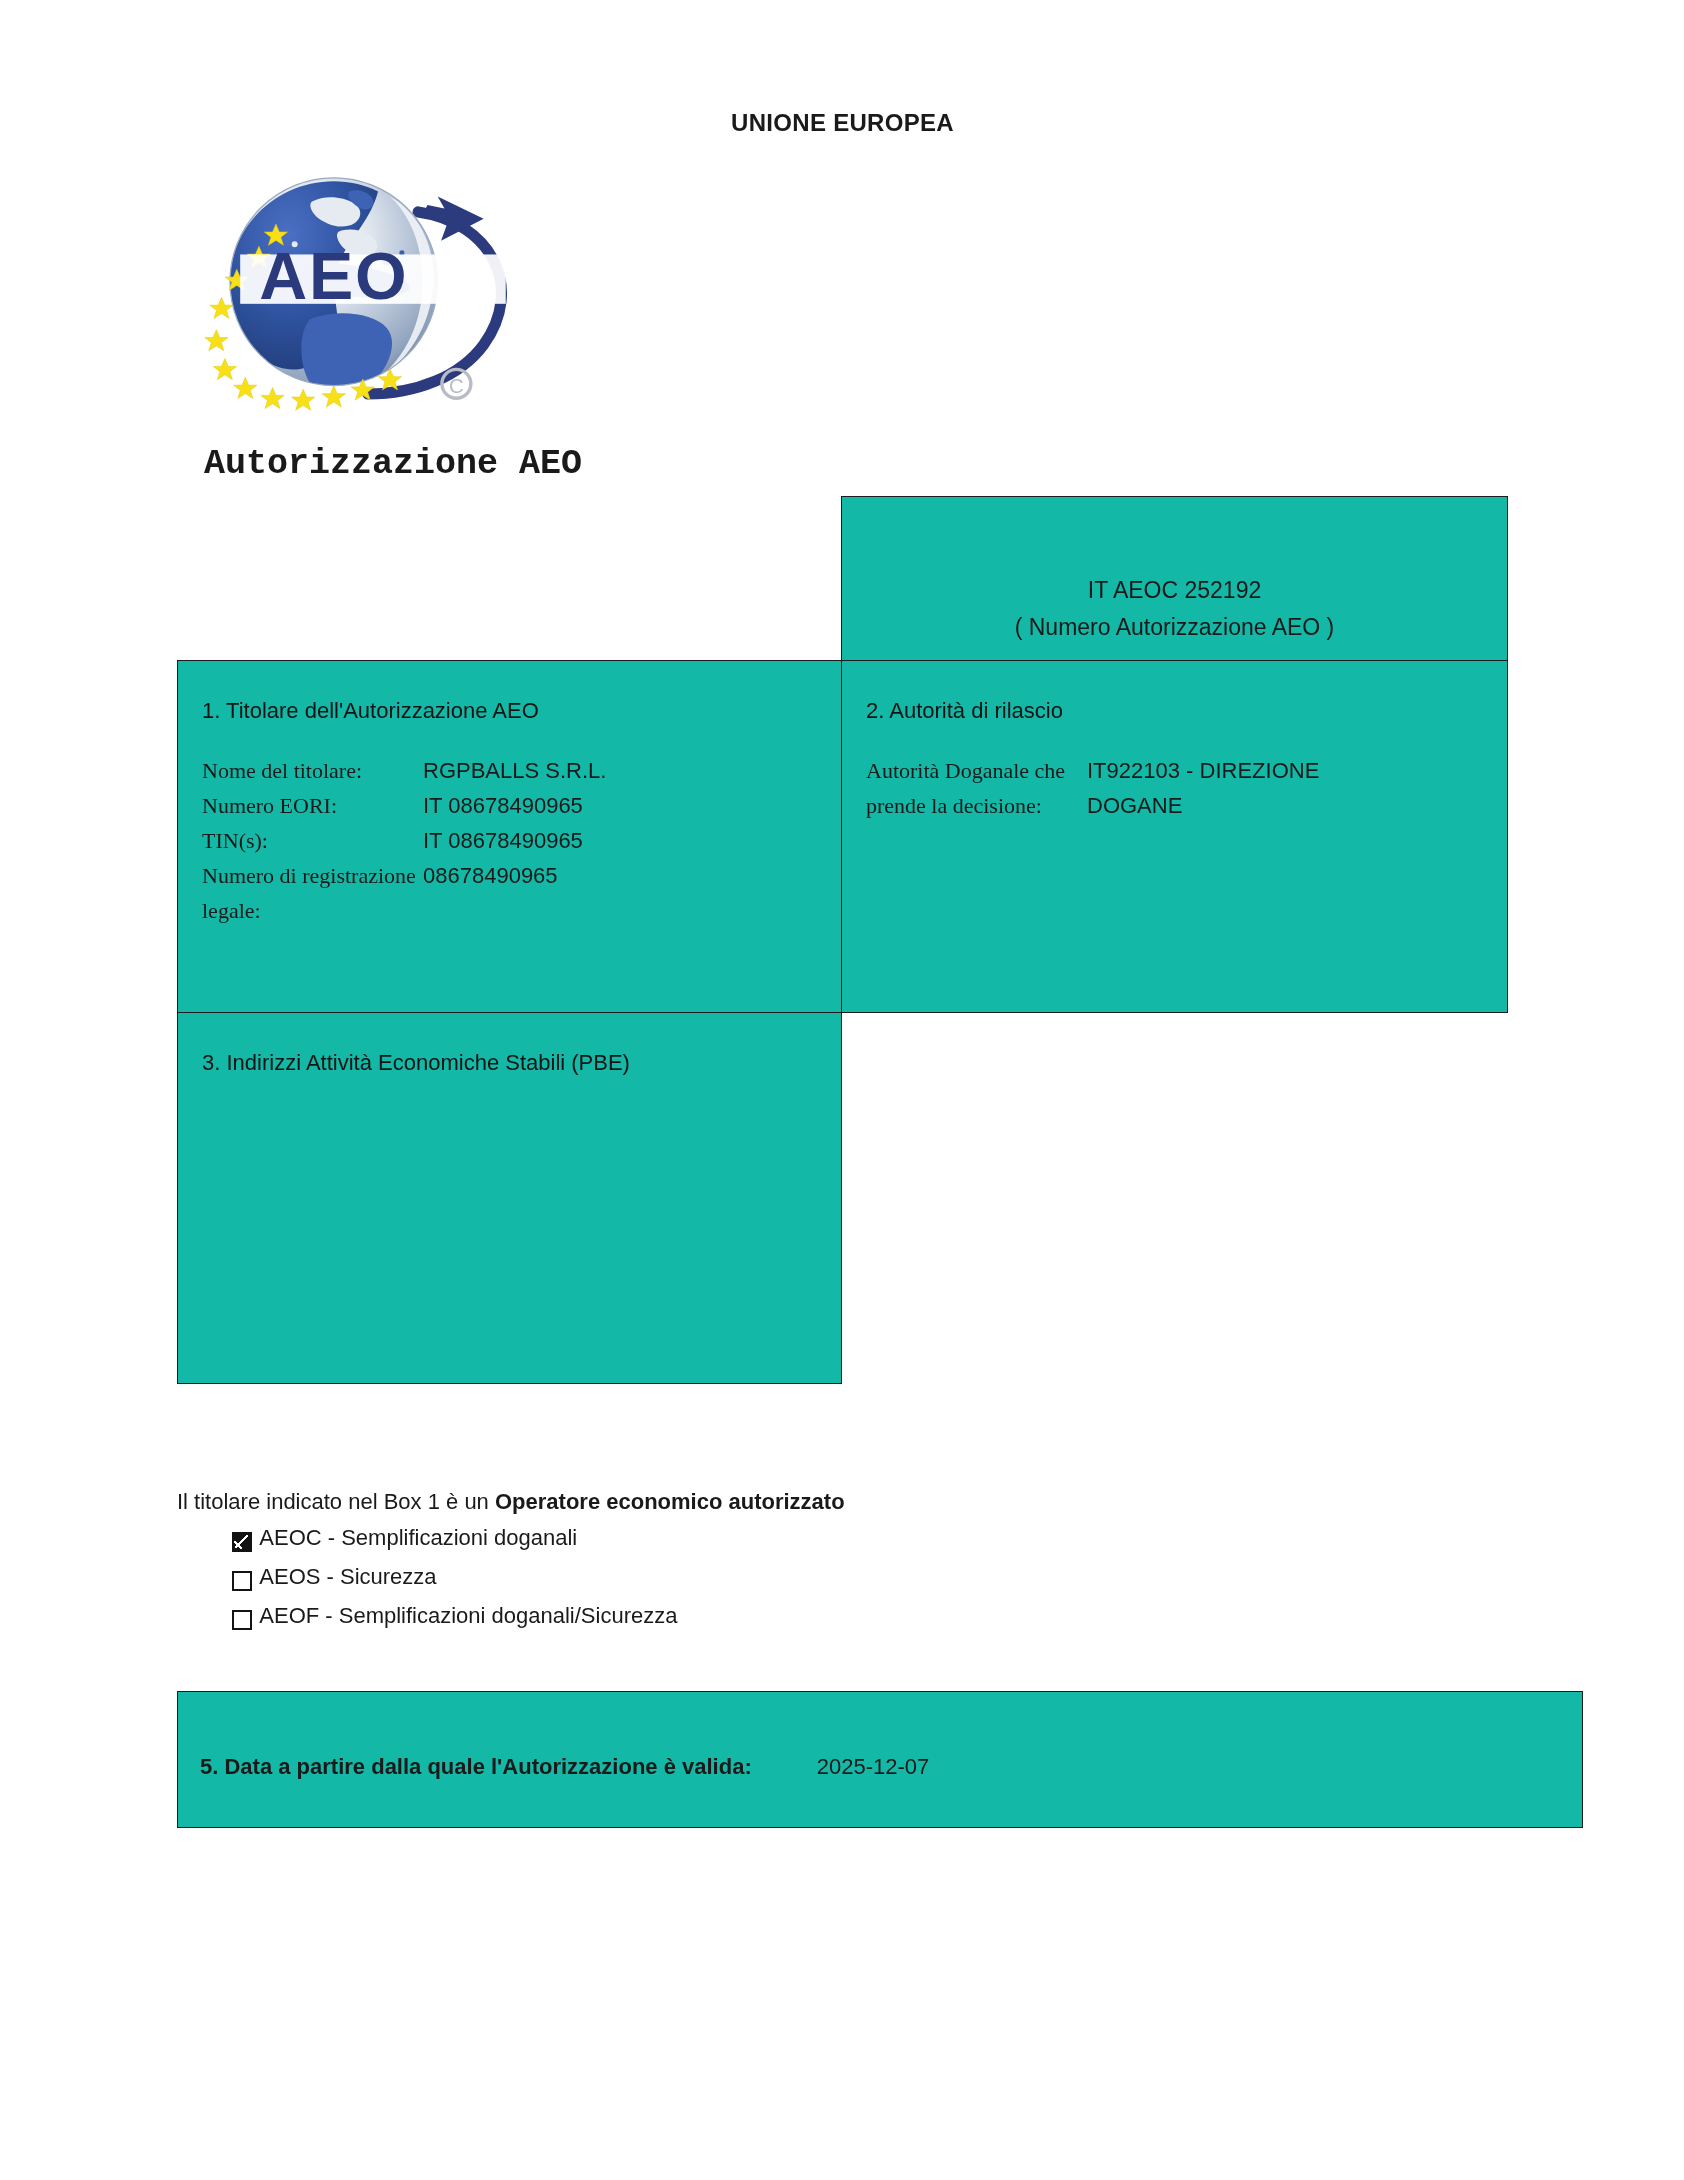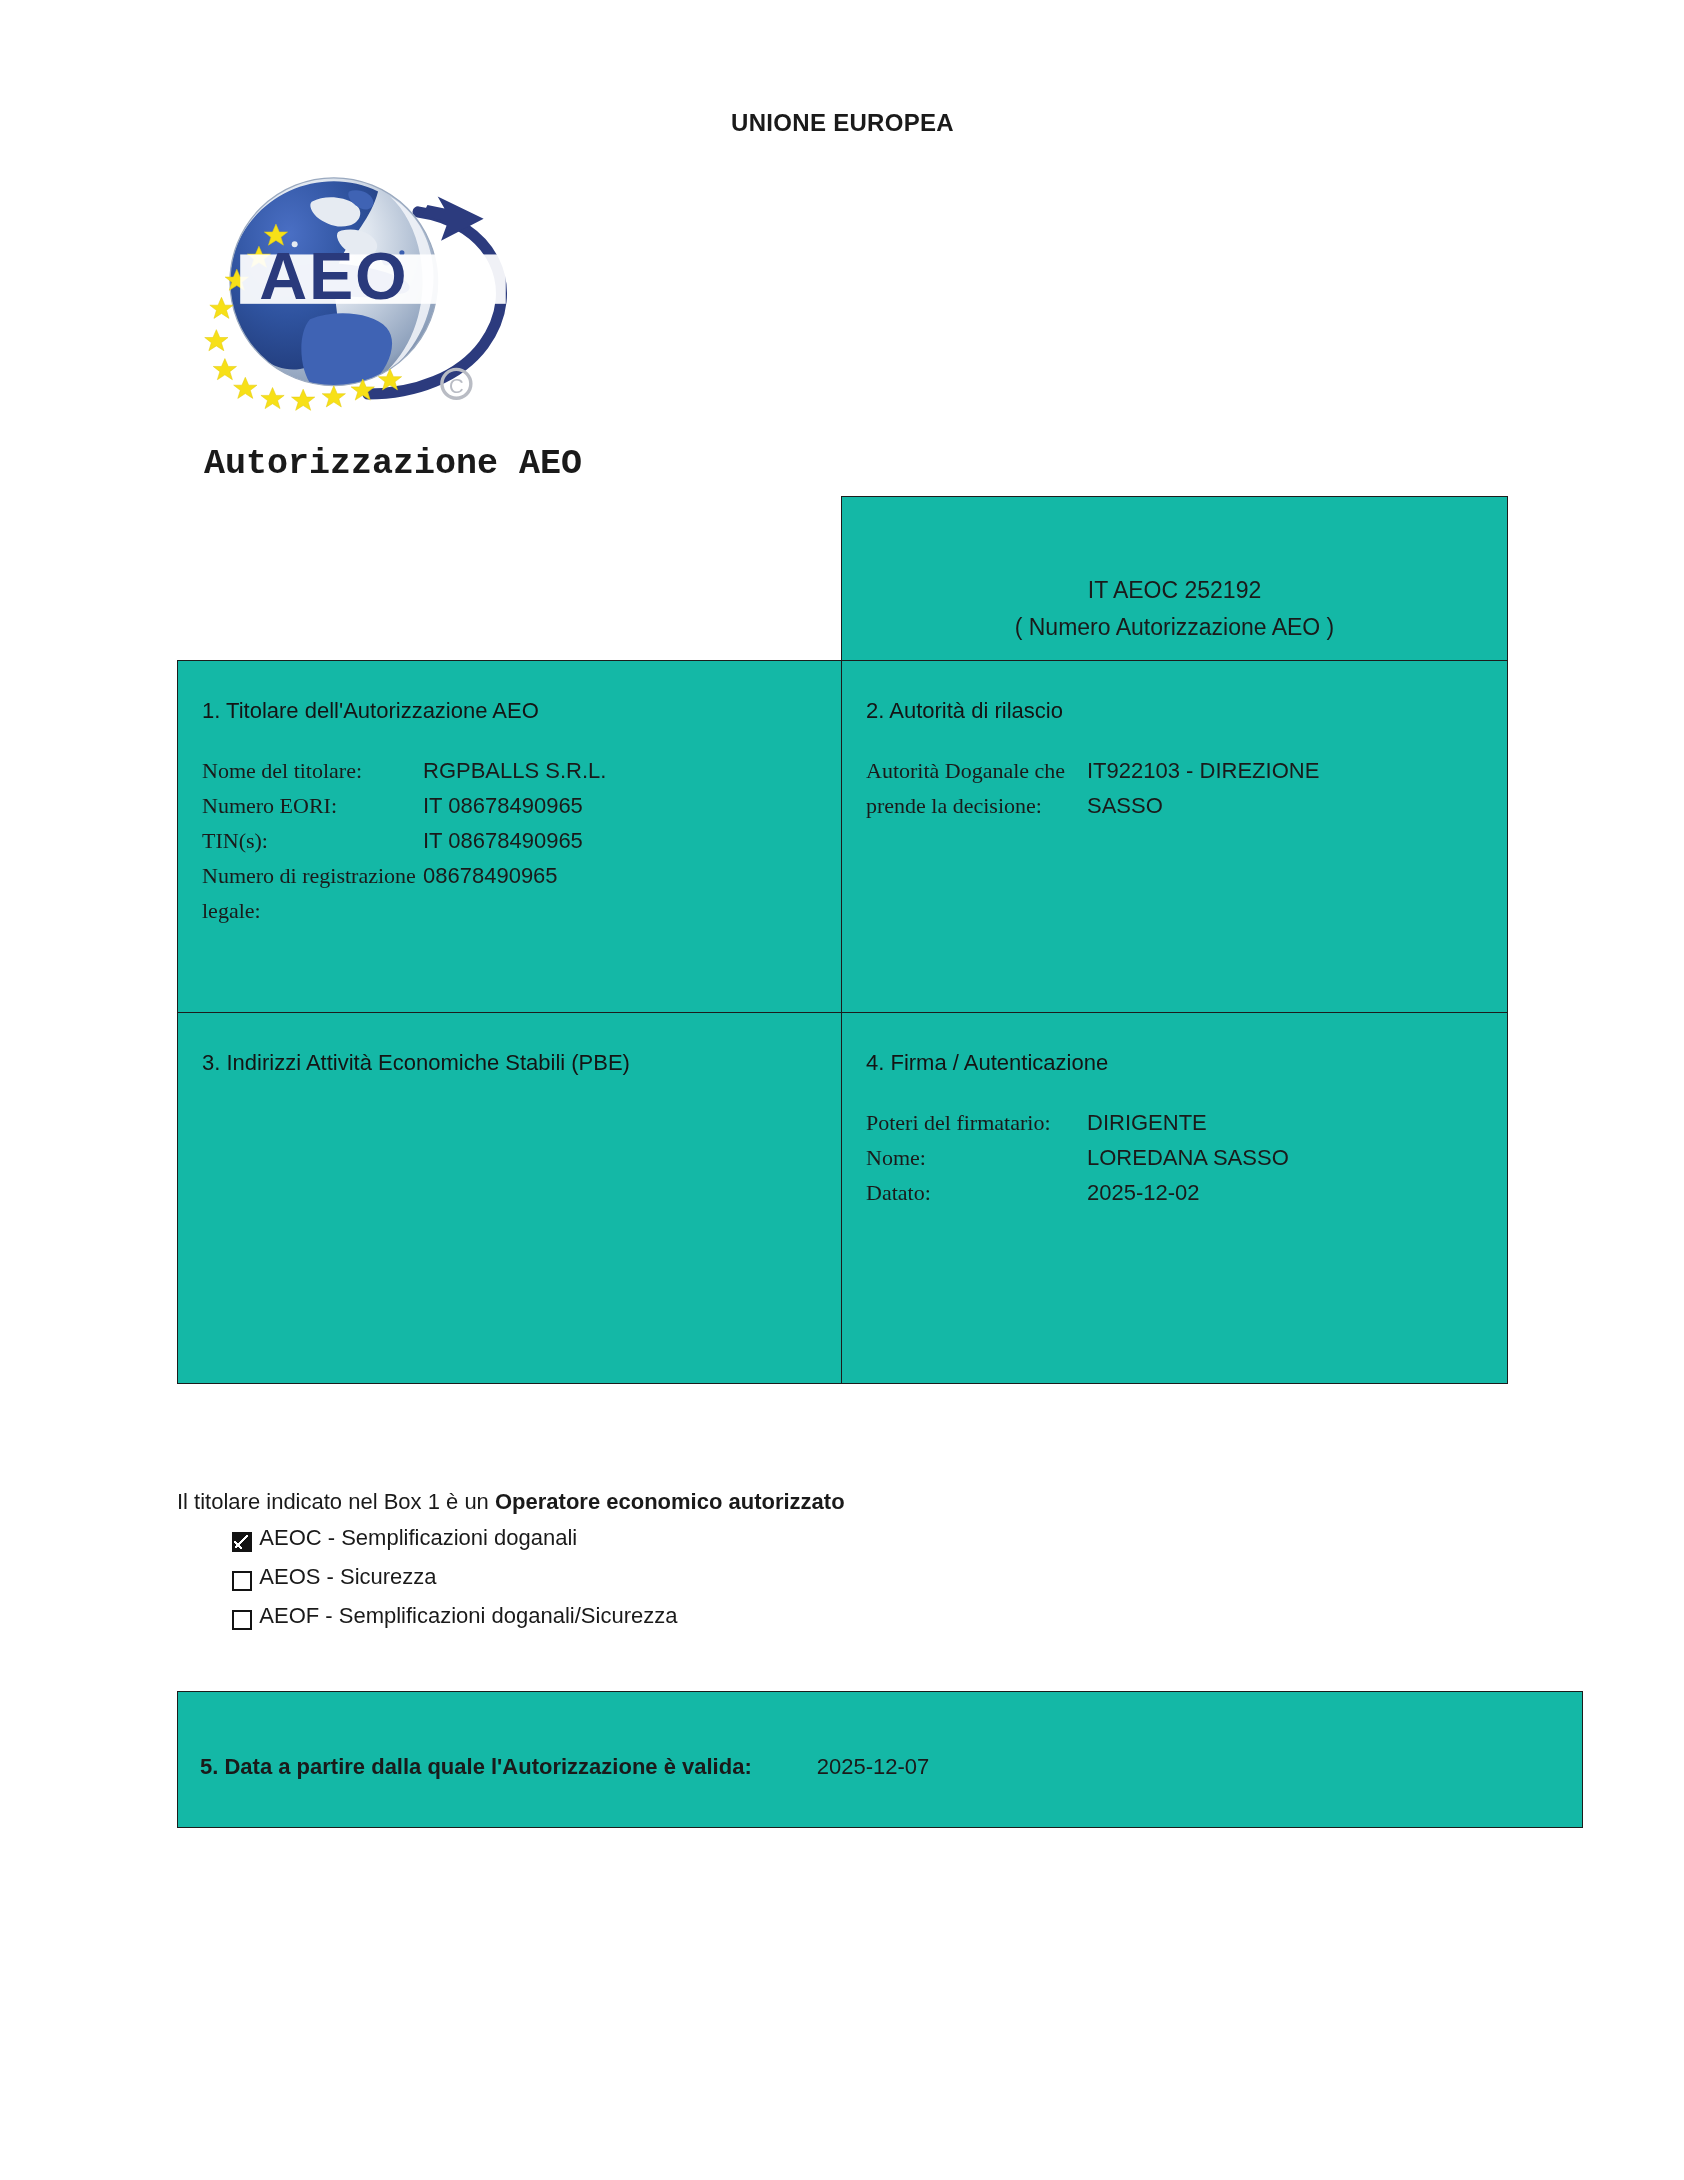--- a/index.html
+++ b/index.html
@@ -352,46 +352,29 @@
 
     <div class="cell cell-b2">
       <div class="box-head">2. Autorità di rilascio</div>
       <div class="kv">
         <div class="kv-row">
           <span class="kv-k">Autorità Doganale che</span>
           <span class="kv-v">IT922103 - DIREZIONE</span>
         </div>
         <div class="kv-row">
           <span class="kv-k">prende la decisione:</span>
-          <span class="kv-v">SASSO</span>
+          <span class="kv-v">DOGANE</span>
         </div>
       </div>
     </div>
 
     <div class="cell cell-b3">
       <div class="box-head">3. Indirizzi Attività Economiche Stabili (PBE)</div>
     </div>
 
-    <div class="cell cell-b4">
-      <div class="box-head">4. Firma / Autenticazione</div>
-      <div class="kv">
-        <div class="kv-row">
-          <span class="kv-k">Poteri del firmatario:</span>
-          <span class="kv-v">DIRIGENTE</span>
-        </div>
-        <div class="kv-row">
-          <span class="kv-k">Nome:</span>
-          <span class="kv-v">LOREDANA SASSO</span>
-        </div>
-        <div class="kv-row">
-          <span class="kv-k">Datato:</span>
-          <span class="kv-v">2025-12-02</span>
-        </div>
-      </div>
-    </div>
   </div>
 
   <div class="chk-block">
     <div class="chk-lead">
       <span>Il titolare indicato nel Box 1 è un </span><b>Operatore economico autorizzato</b>
     </div>
 
     <div class="chk-row">
       <span class="cbox checked"></span>
       <span>AEOC - Semplificazioni doganali</span>

